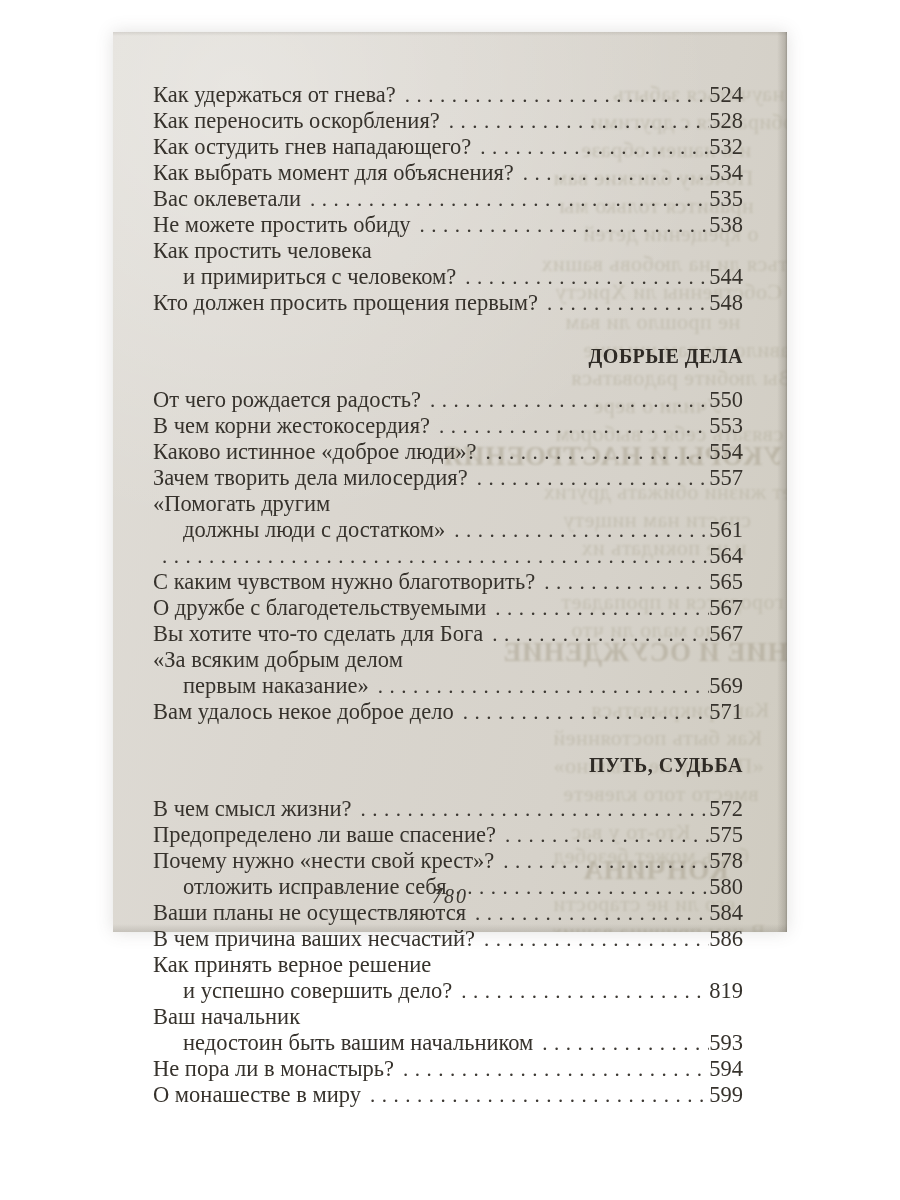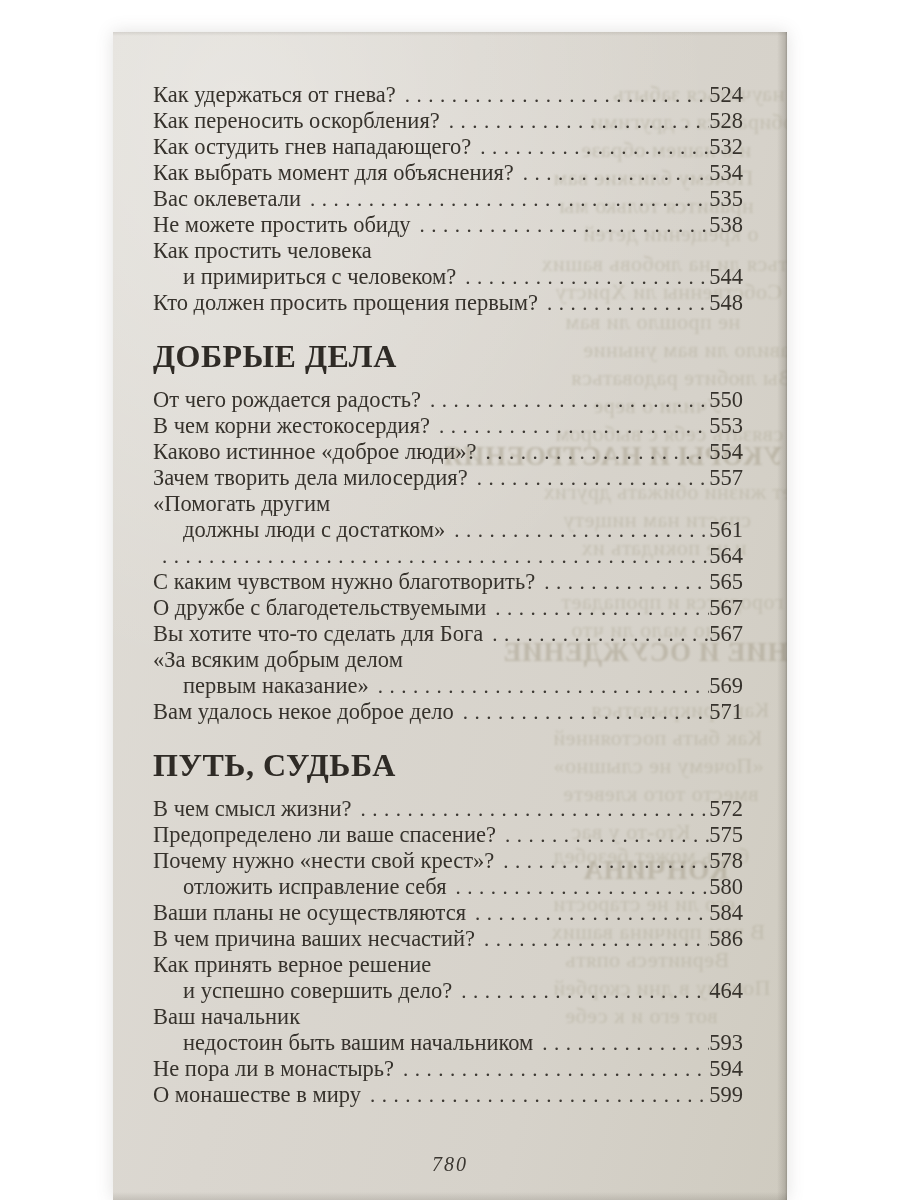--- a/index.html
+++ b/index.html
@@ -6,21 +6,21 @@
   html,body { width:900px; height:1200px; background:#ffffff; }
   body { font-family:"Liberation Serif","DejaVu Serif",serif; }
 
   .stage {
     position:relative; width:900px; height:1200px;
     background:#ffffff; overflow:hidden;
   }
 
   
   .page {
-    position:absolute; left:113px; top:32px; width:674px; height:1168px;
+    position:absolute; left:113px; top:32px; width:674px; height:900px;
     background:
       radial-gradient(130% 90% at 18% 6%, rgba(255,255,255,0.30), rgba(255,255,255,0) 55%),
       linear-gradient(104deg, #e0ddd7 0%, #dad6cf 38%, #d6d2ca 70%, #cfcbc0 100%);
     box-shadow: 0 0 16px rgba(90,85,75,0.18);
   }
   .edge-right {
     position:absolute; top:0; right:0; bottom:0; width:10px;
     background: linear-gradient(to right, rgba(80,75,65,0) 0%, rgba(80,75,65,0.22) 80%, rgba(60,56,48,0.38) 100%);
   }
   .edge-bottom {
@@ -44,21 +44,21 @@
   }
   .ghost-line.bold { font-weight:bold; color:#aeA795; color:#aea795; opacity:0.6; }
 
   
   .content {
     position:absolute; left:40px; right:44px; top:50px;
     color:#36322c; font-size:22.5px; line-height:26px;
     text-rendering:optimizeLegibility;
   }
   .section-heading {
-    text-align:left; font-weight:bold; font-size:32px; line-height:32px;
+    text-align:right; font-weight:bold; font-size:20px; line-height:32px;
     letter-spacing:0.5px; color:#2f2b26;
     margin:24px 0 15px 0;
   }
   .toc-line { white-space:nowrap; }
   .toc-row { display:flex; align-items:baseline; }
   .toc-row .toc-text { flex:0 0 auto; white-space:nowrap; }
   .cont { padding-left:30px; }
   .dots {
     flex:1 1 auto; overflow:hidden; white-space:nowrap;
     margin-left:9px; letter-spacing:6.5px; color:#3d3933;
@@ -247,21 +247,21 @@
           </div>
           <div class="toc-row">
             <span class="toc-text">В чем причина ваших несчастий?</span>
             <span class="dots"></span>
             <span class="pnum">586</span>
           </div>
           <div class="toc-line">Как принять верное решение</div>
           <div class="toc-row cont">
             <span class="toc-text">и успешно совершить дело?</span>
             <span class="dots"></span>
-            <span class="pnum">464</span>
+            <span class="pnum">819</span>
           </div>
           <div class="toc-line">Ваш начальник</div>
           <div class="toc-row cont">
             <span class="toc-text">недостоин быть вашим начальником</span>
             <span class="dots"></span>
             <span class="pnum">593</span>
           </div>
           <div class="toc-row">
             <span class="toc-text">Не пора ли в монастырь?</span>
             <span class="dots"></span>

